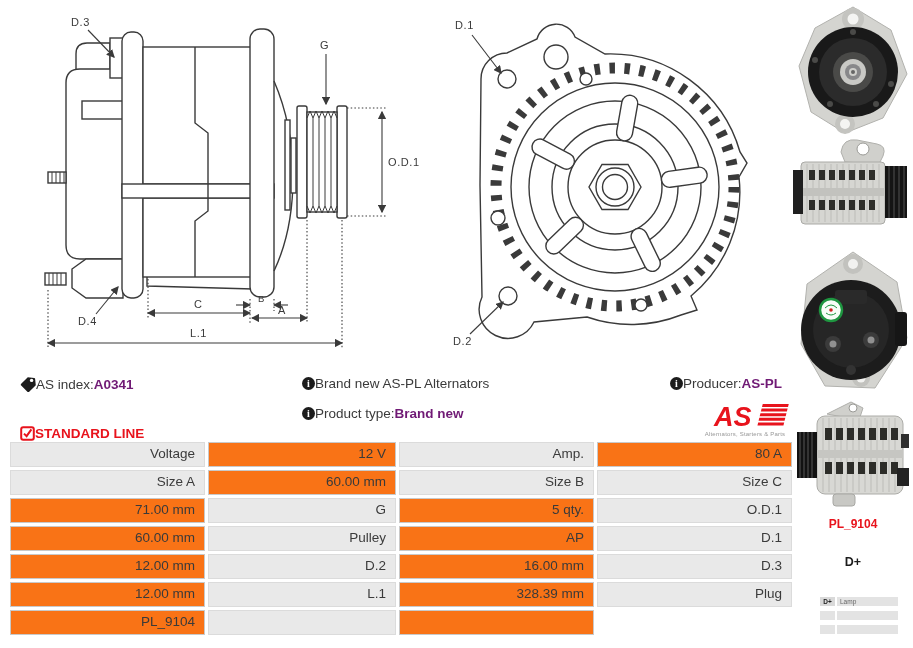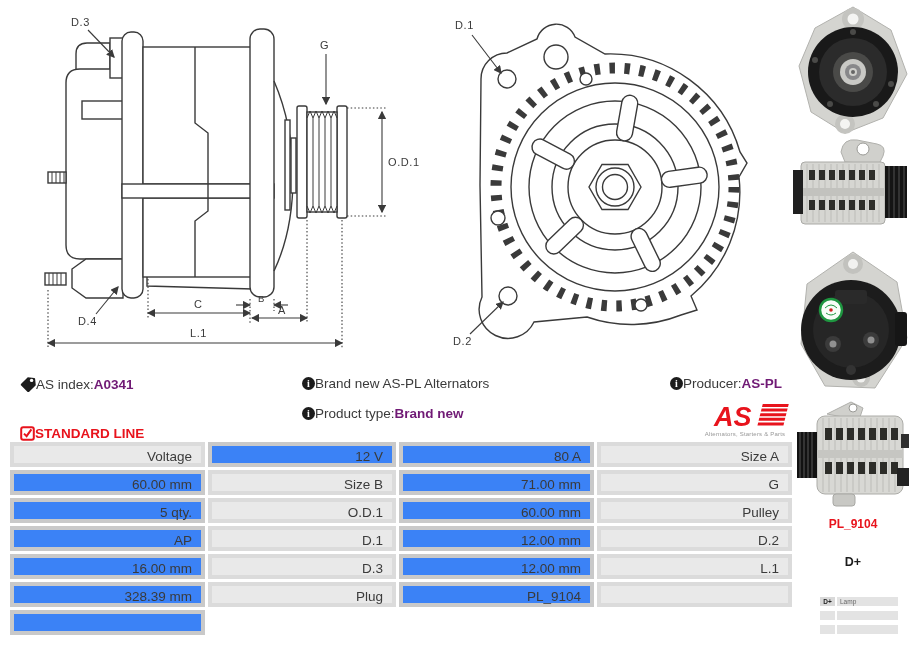--- a/index.html
+++ b/index.html
@@ -12,23 +12,23 @@
   .shape{stroke:#3a3a3a;stroke-width:1.4;fill:#fff}
   .dot{stroke:#3a3a3a;stroke-width:1.1;fill:none;stroke-dasharray:1.5 2.2}
   .dim{stroke:#3a3a3a;stroke-width:1.1;fill:none}
   
   .info-item{position:absolute;display:flex;align-items:center;font-size:13.5px;white-space:nowrap}
   .bld{font-weight:bold;color:#701a75}
   .red-t{color:#e8131c;font-weight:bold}
   .iico{width:13px;height:13px;border-radius:50%;background:#1c1c1c;color:#fff;display:inline-flex;align-items:center;justify-content:center;font-size:10px;font-weight:bold;font-family:"Liberation Serif",serif;flex:0 0 13px}
   
   .spec{position:absolute;left:10px;top:442px;display:grid;grid-template-columns:195px 188px 195px 195px;gap:3px;font-size:13.5px}
-  .spec>div{height:25px;line-height:22px;text-align:right;padding-right:9px;border:4px solid #8b5cf6}
+  .spec>div{height:25px;line-height:22px;text-align:right;padding-right:9px;border:1px solid #8b5cf6}
   .spec .lab{background:#e9e9e9;border-color:#dbdbdb;color:#3b3b3b}
-  .spec .val{background:#3b82f6;border-color:#c9c9c9}
+  .spec .val{background:#f97316;border-color:#c9c9c9}
   
   .plug-code{position:absolute;left:793px;top:517px;width:120px;text-align:center;font-size:12px;font-weight:bold;color:#e8131c}
   .terminal{position:absolute;left:793px;top:555px;width:120px;text-align:center;font-size:12.5px;font-weight:bold;color:#1c1c1c}
   .pinout{position:absolute;left:820px;top:597px;font-size:6.5px}
   .prow{display:flex;gap:2px;margin-bottom:5px}
   .pin{width:15px;height:9px;background:#d9d9d9;font-weight:bold;color:#222;text-align:center;line-height:9px}
   .desc{width:61px;height:9px;background:#e3e3e3;color:#666;line-height:9px;padding-left:3px}
 </style>
 </head>
 <body>
@@ -190,26 +190,28 @@
     <rect x="66" y="18.8" width="26" height="3" fill="#e8131c"></rect>
     <rect x="66" y="23.4" width="26" height="3" fill="#e8131c"></rect>
   </g>
   <text x="16" y="27" font-size="27" font-weight="bold" font-style="italic" fill="#e8131c">AS</text>
   <text x="47" y="37" font-size="6" fill="#979797" text-anchor="middle" letter-spacing="0.2">Alternators, Starters &amp; Parts</text>
 </svg>
 
 <div class="spec">
   <div class="lab">Voltage</div>
   <div class="val">12 V</div>
+  <div class="lab">Amp.</div>
   <div class="val">80 A</div>
 
   <div class="lab">Size A</div>
   <div class="val">60.00 mm</div>
   <div class="lab">Size B</div>
 
+  <div class="lab">Size C</div>
   <div class="val">71.00 mm</div>
   <div class="lab">G</div>
   <div class="val">5 qty.</div>
 
   <div class="lab">O.D.1</div>
   <div class="val">60.00 mm</div>
   <div class="lab">Pulley</div>
   <div class="val">AP</div>
 
   <div class="lab">D.1</div>

